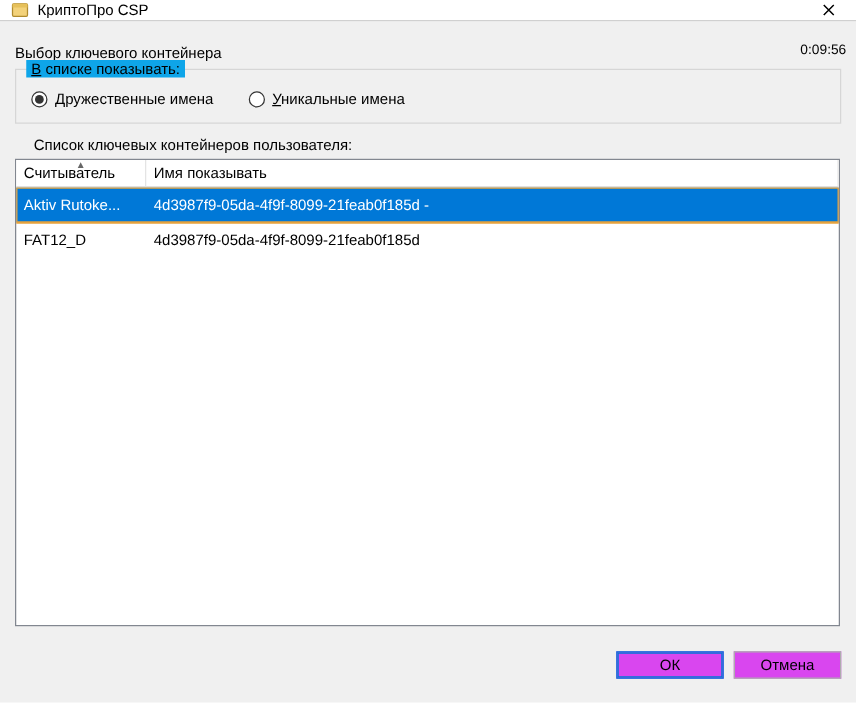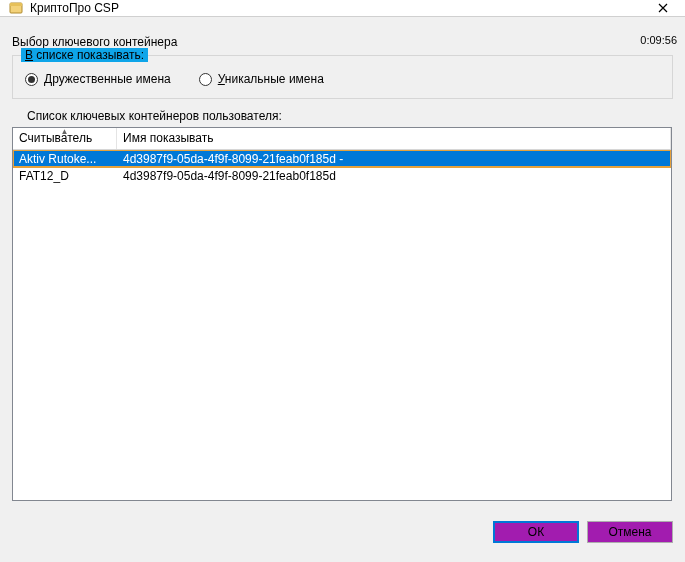--- a/index.html
+++ b/index.html
@@ -113,21 +113,21 @@
   .sort-arrow {
     position: absolute;
     left: 50%; top: -1px;
     transform: translateX(-50%);
     font-size: 8px;
     color: #666;
   }
   .list-body { flex: 1; overflow: auto; }
   .row {
     display: flex;
-    height: 17px;
+    height: 28px;
     font-size: 12px;
     align-items: center;
   }
   .cell { padding: 0 6px; white-space: nowrap; overflow: hidden; text-overflow: ellipsis; }
   .cell-reader { width: 104px; }
   .cell-name { flex: 1; }
   .row.selected {
     background: #0078d7;
     color: #fff;
     outline: 2px solid #e6a23c;
@@ -138,21 +138,21 @@
   }
   .button-row {
     display: flex;
     justify-content: flex-end;
     gap: 8px;
     padding: 10px 12px 0 12px;
   }
   .btn {
     width: 86px; height: 22px;
     border: 1px solid #adadad;
-    background: #a21caf;
+    background: #d946ef;
     font-size: 12px;
     cursor: pointer;
     display: flex; align-items: center; justify-content: center;
   }
   .btn.default {
     border: 1px solid #0078d7;
     outline: 1px solid #0078d7;
     outline-offset: -2px;
   }
 </style>

